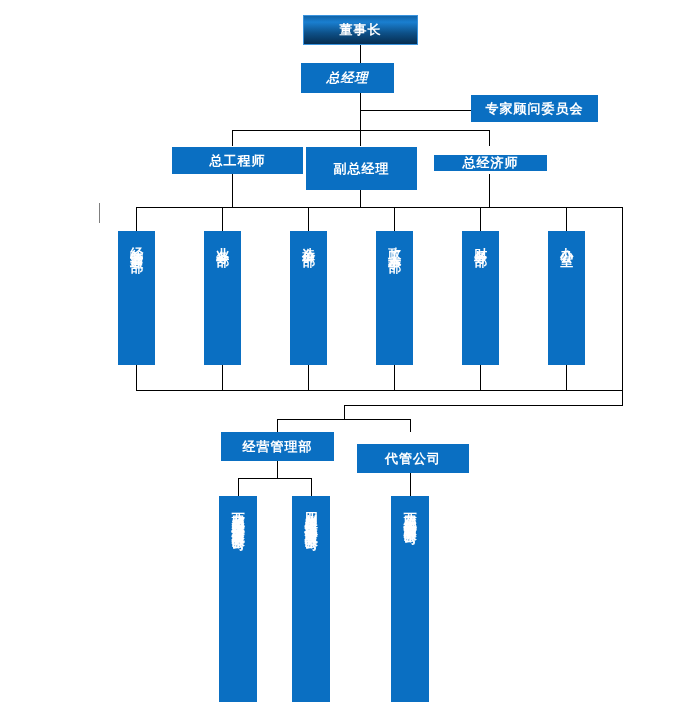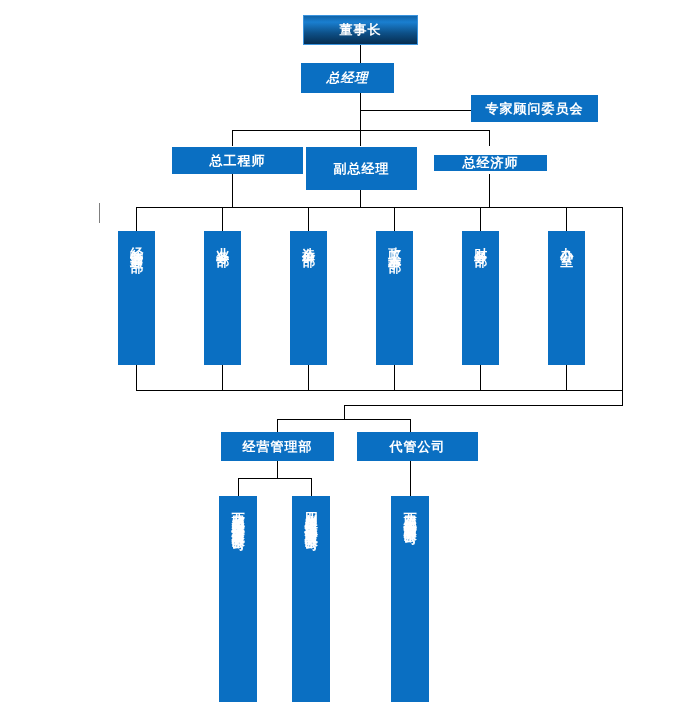--- a/index.html
+++ b/index.html
@@ -124,21 +124,21 @@
   <div class="node flat vtext" style="left:290px;top:231px;width:37px;height:134px;">造价部</div>
 
   <div class="node flat vtext" style="left:376px;top:231px;width:37px;height:134px;">政工人事部</div>
 
   <div class="node flat vtext" style="left:462px;top:231px;width:37px;height:134px;">财务部</div>
 
   <div class="node flat vtext" style="left:548px;top:231px;width:37px;height:134px;">办公室</div>
 
   <div class="node flat h" style="left:221px;top:432px;width:113px;height:29px;">经营管理部</div>
 
-  <div class="node flat h" style="left:357px;top:432px;width:121px;height:29px;">代管公司</div>
+  <div class="node flat h" style="left:357px;top:444px;width:112px;height:29px;">代管公司</div>
 
   <div class="node flat vtext tall" style="left:219px;top:496px;width:38px;height:206px;">西藏鉴科工程建设监理有限公司</div>
 
   <div class="node flat vtext tall" style="left:292px;top:496px;width:38px;height:206px;">四川星田建设项目管理有限公司</div>
 
   <div class="node flat vtext tall" style="left:391px;top:496px;width:38px;height:206px;">西藏正大招投标有限公司</div>
 
 </div>
 
 </body></html>

